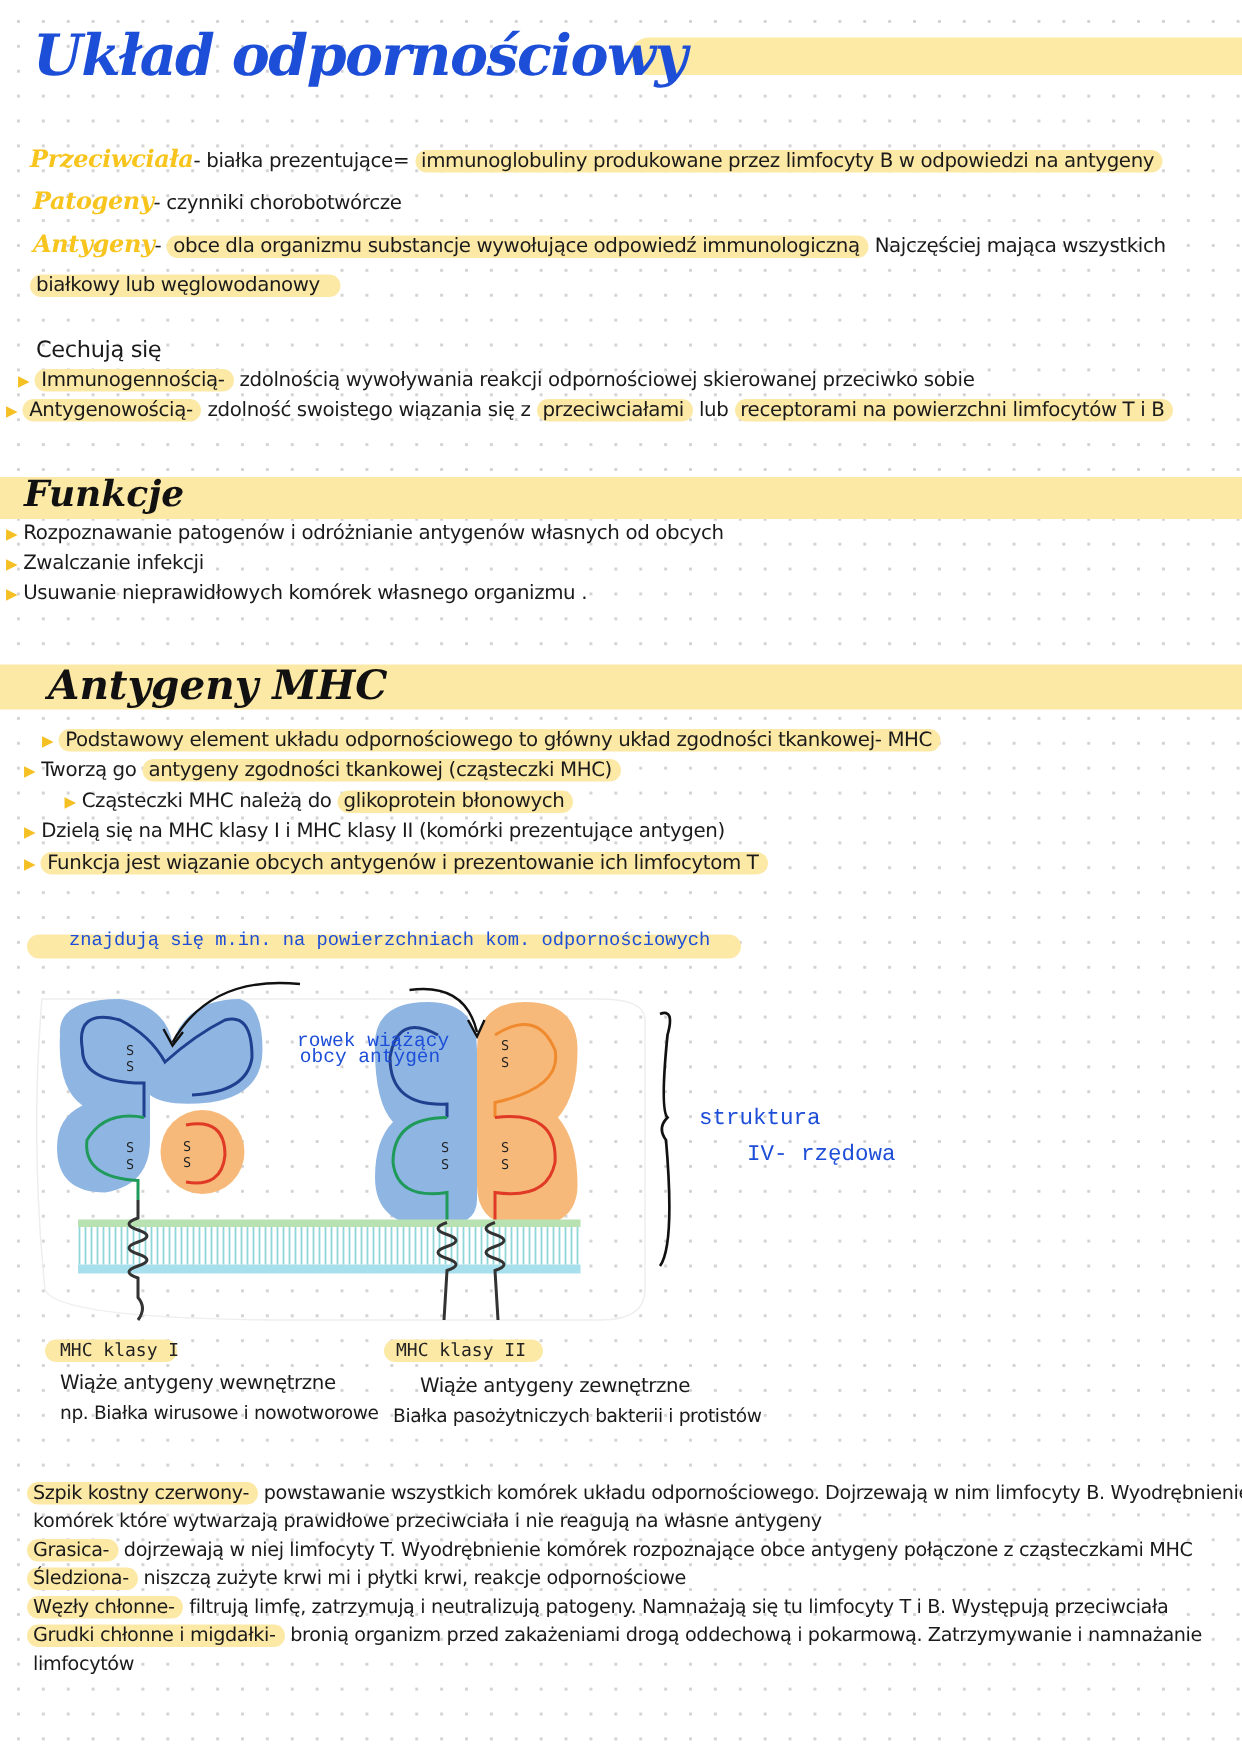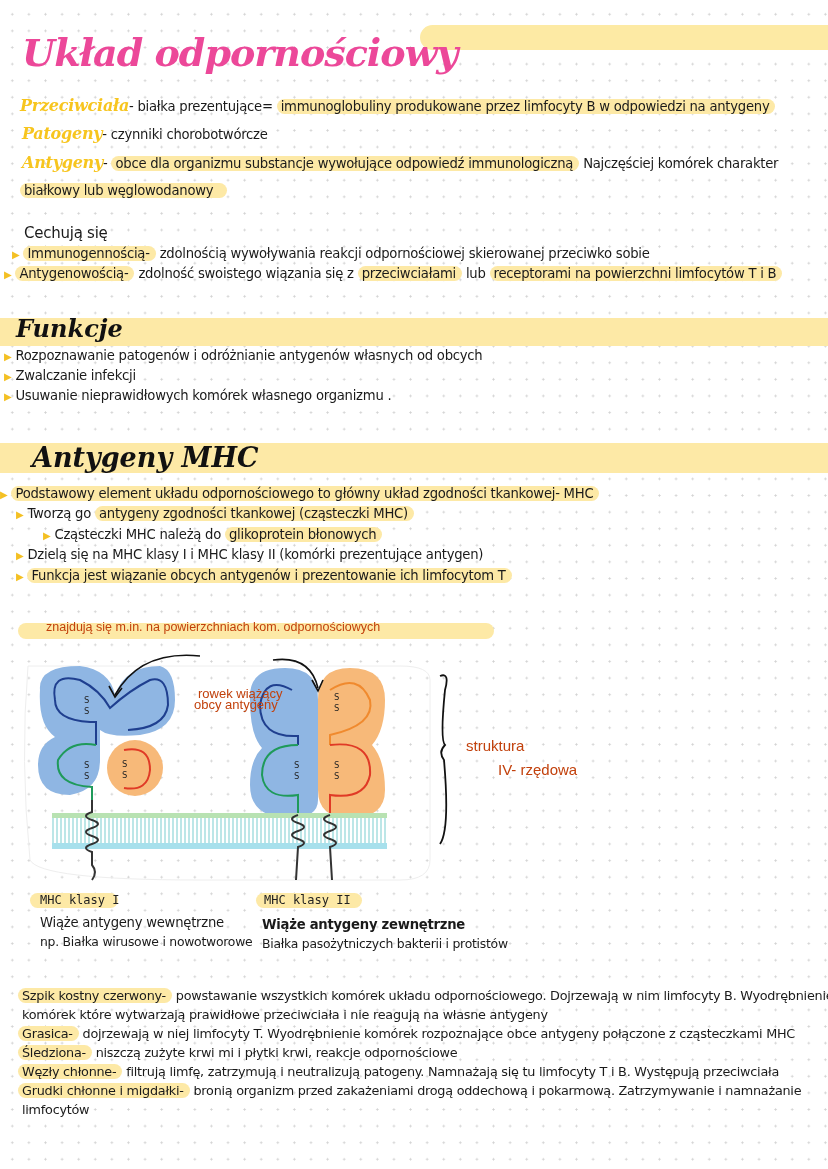--- a/index.html
+++ b/index.html
@@ -15,42 +15,42 @@
   .abs { position: absolute; }
   .hl { background: #fde9a6; border-radius: 10px; padding: 0 6px 0 4px; }
   .script {
     font-family: "DejaVu Serif", serif; font-style: italic; font-weight: bold;
   }
   .y { color: #f7c51e; }
   .note { font-size: 13.2px; letter-spacing: -0.25px; white-space: nowrap; line-height: 18px; }
   .bullet { color: #f4c023; font-size: 10px; margin-right: 4px; }
   .band { position: absolute; left: 0; right: 0; background: #fde9a6; }
   .title {
-    position: absolute; left: 22px; top: 14px; font-size: 38px; color: #ec4899;
-    font-family: "DejaVu Serif", serif; font-style: italic; font-weight: bold; letter-spacing: -1px; margin-top: 16px;
+    position: absolute; left: 22px; top: 14px; font-size: 38px; color: #1d4ed8;
+    font-family: "DejaVu Serif", serif; font-style: italic; font-weight: bold; letter-spacing: -1px;
   }
   .title-bar { position: absolute; left: 420px; top: 25px; right: -20px; height: 25px; background: #fdeaa4; border-radius: 14px; }
   .h2 { font-family: "DejaVu Serif", serif; font-style: italic; font-weight: bold; font-size: 24px; color: #111; }
   .mhc-label { font-family: "DejaVu Sans Mono", monospace; font-size: 12px; color: #222; }
-  .hand { font-family: Liberation Sans, sans-serif; color: #c2410c; }
+  .hand { font-family: Liberation Mono, monospace; color: #1d4ed8; text-align: center; }
 </style>
 </head>
 <body>
 
 <div class="title-bar"></div>
 <div class="title">Układ odpornościowy</div>
 
 <div class="abs note" style="left:20px; top:97px;">
   <span class="script y" style="font-size:16px">Przeciwciała</span><span>- białka prezentujące= </span><span class="hl">immunoglobuliny produkowane przez limfocyty B w odpowiedzi na antygeny</span>
 </div>
 <div class="abs note" style="left:22px; top:125px;text-align:center;">
   <span class="script y" style="font-size:16px">Patogeny</span><span>- czynniki chorobotwórcze</span>
 </div>
 <div class="abs note" style="left:22px; top:154px;">
-  <span class="script y" style="font-size:16px">Antygeny</span><span>- </span><span class="hl">obce dla organizmu substancje wywołujące odpowiedź immunologiczną</span><span> Najczęściej komórek charakter</span>
+  <span class="script y" style="font-size:16px">Antygeny</span><span>- </span><span class="hl">obce dla organizmu substancje wywołujące odpowiedź immunologiczną</span><span> Najczęściej mająca wszystkich</span>
 </div>
 <div class="abs note" style="left:20px; top:182px;">
   <span class="hl" style="padding-right:14px">białkowy lub węglowodanowy</span>
 </div>
 
 <div class="abs note" style="left:24px; top:224px; font-size:15px;">Cechują się</div>
 <div class="abs note" style="left:12px; top:245px;">
   <span class="bullet">▶</span><span class="hl">Immunogennością-</span><span> zdolnością wywoływania reakcji odpornościowej skierowanej przeciwko sobie</span>
 </div>
 <div class="abs note" style="left:4px; top:265px;">
@@ -58,21 +58,21 @@
 </div>
 
 <div class="band" style="top:318px; height:28px;"></div>
 <div class="abs h2" style="left:16px; top:314px;">Funkcje</div>
 <div class="abs note" style="left:4px; top:347px;"><span class="bullet">▶</span><span>Rozpoznawanie patogenów i odróżnianie antygenów własnych od obcych</span></div>
 <div class="abs note" style="left:4px; top:367px;"><span class="bullet">▶</span><span>Zwalczanie infekcji</span></div>
 <div class="abs note" style="left:4px; top:387px;"><span class="bullet">▶</span><span>Usuwanie nieprawidłowych komórek własnego organizmu .</span></div>
 
 <div class="band" style="top:443px; height:30px;"></div>
 <div class="abs h2" style="left:32px; top:442px; font-size:27px;">Antygeny MHC</div>
-<div class="abs note" style="left:0; top:485px;"><span class="bullet">▶</span><span></span><span class="hl">Podstawowy element układu odpornościowego to główny układ zgodności tkankowej- MHC</span></div>
+<div class="abs note" style="left:28px; top:485px;"><span class="bullet">▶</span><span></span><span class="hl">Podstawowy element układu odpornościowego to główny układ zgodności tkankowej- MHC</span></div>
 <div class="abs note" style="left:16px; top:505px;"><span class="bullet">▶</span><span>Tworzą go </span><span class="hl">antygeny zgodności tkankowej (cząsteczki MHC)</span></div>
 <div class="abs note" style="left:16px; top:526px;margin-left:27px;"><span class="bullet">▶</span><span>Cząsteczki MHC należą do </span><span class="hl">glikoprotein błonowych</span></div>
 <div class="abs note" style="left:16px; top:546px;"><span class="bullet">▶</span><span>Dzielą się na MHC klasy I i MHC klasy II (komórki prezentujące antygen)</span></div>
 <div class="abs note" style="left:16px; top:567px;"><span class="bullet">▶</span><span></span><span class="hl">Funkcja jest wiązanie obcych antygenów i prezentowanie ich limfocytom T</span></div>
 
 <div class="abs" style="left:18px; top:623px; width:476px; height:16px; background:#fde9a6; border-radius:9px;"></div>
 <div class="abs hand" style="left:46px; top:620px; font-size:12.5px; white-space:nowrap;">znajdują się m.in. na powierzchniach kom. odpornościowych</div>
 
 <svg class="abs" style="left:0; top:640px;" width="620" height="250" viewBox="0 640 620 250">
 
@@ -125,32 +125,32 @@
 
   <path d="M200 656 Q 140 650 115 695" fill="none" stroke="#111" stroke-width="1.6"></path>
   <path d="M109 686 L 115 697 L 122 688" fill="none" stroke="#111" stroke-width="1.6"></path>
   <path d="M273 660 Q 310 655 318 688" fill="none" stroke="#111" stroke-width="1.6"></path>
   <path d="M312 680 L 318 691 L 323 680" fill="none" stroke="#111" stroke-width="1.6"></path>
 
   <path d="M440 676 Q 450 672 445 690 Q 440 740 445 745 Q 438 752 444 760 Q 450 830 440 844" fill="none" stroke="#111" stroke-width="1.8"></path>
 </svg>
 <div class="abs hand" style="left:184px; top:688px; font-size:13px; line-height:11px;margin-left:14px;">
   <div>rowek wiążący</div>
-  <div style="margin-left:-4px">obcy antygeny</div>
+  <div style="margin-left:-4px">obcy antygen</div>
 </div>
 <div class="abs hand" style="left:466px; top:737px; font-size:15px;">struktura</div>
 <div class="abs hand" style="left:498px; top:761px; font-size:15px;">IV- rzędowa</div>
 
 <div class="abs" style="left:30px; top:893px; width:88px; height:15px; background:#fde9a6; border-radius:8px;"></div>
 <div class="abs mhc-label" style="left:40px; top:893px;">MHC klasy I</div>
 <div class="abs note" style="left:40px; top:914px;">Wiąże antygeny wewnętrzne</div>
 <div class="abs note" style="left:40px; top:933px; font-size:12.4px;">np. Białka wirusowe i nowotworowe</div>
 <div class="abs" style="left:256px; top:893px; width:106px; height:15px; background:#fde9a6; border-radius:8px;"></div>
 <div class="abs mhc-label" style="left:264px; top:893px;">MHC klasy II</div>
-<div class="abs note" style="left:262px; top:916px;font-weight:bold;">Wiąże antygeny zewnętrzne</div>
+<div class="abs note" style="left:280px; top:916px;">Wiąże antygeny zewnętrzne</div>
 <div class="abs note" style="left:262px; top:935px; font-size:12.4px;">Białka pasożytniczych bakterii i protistów</div>
 
 <div class="abs note" style="left:18px; top:987px; font-size:12.8px;"><span class="hl">Szpik kostny czerwony-</span><span> powstawanie wszystkich komórek układu odpornościowego. Dojrzewają w nim limfocyty B. Wyodrębnienie</span></div>
 <div class="abs note" style="left:22px; top:1006px; font-size:12.8px;"><span>komórek które wytwarzają prawidłowe przeciwciała i nie reagują na własne antygeny</span></div>
 <div class="abs note" style="left:18px; top:1025px; font-size:12.8px;"><span class="hl">Grasica-</span><span> dojrzewają w niej limfocyty T. Wyodrębnienie komórek rozpoznające obce antygeny połączone z cząsteczkami MHC</span></div>
 <div class="abs note" style="left:18px; top:1044px; font-size:12.8px;"><span class="hl">Śledziona-</span><span> niszczą zużyte krwi mi i płytki krwi, reakcje odpornościowe</span></div>
 <div class="abs note" style="left:18px; top:1063px; font-size:12.8px;"><span class="hl">Węzły chłonne-</span><span> filtrują limfę, zatrzymują i neutralizują patogeny. Namnażają się tu limfocyty T i B. Występują przeciwciała</span></div>
 <div class="abs note" style="left:18px; top:1082px; font-size:12.8px;"><span class="hl">Grudki chłonne i migdałki-</span><span> bronią organizm przed zakażeniami drogą oddechową i pokarmową. Zatrzymywanie i namnażanie</span></div>
 <div class="abs note" style="left:22px; top:1101px; font-size:12.8px;"><span>limfocytów</span></div>
 

